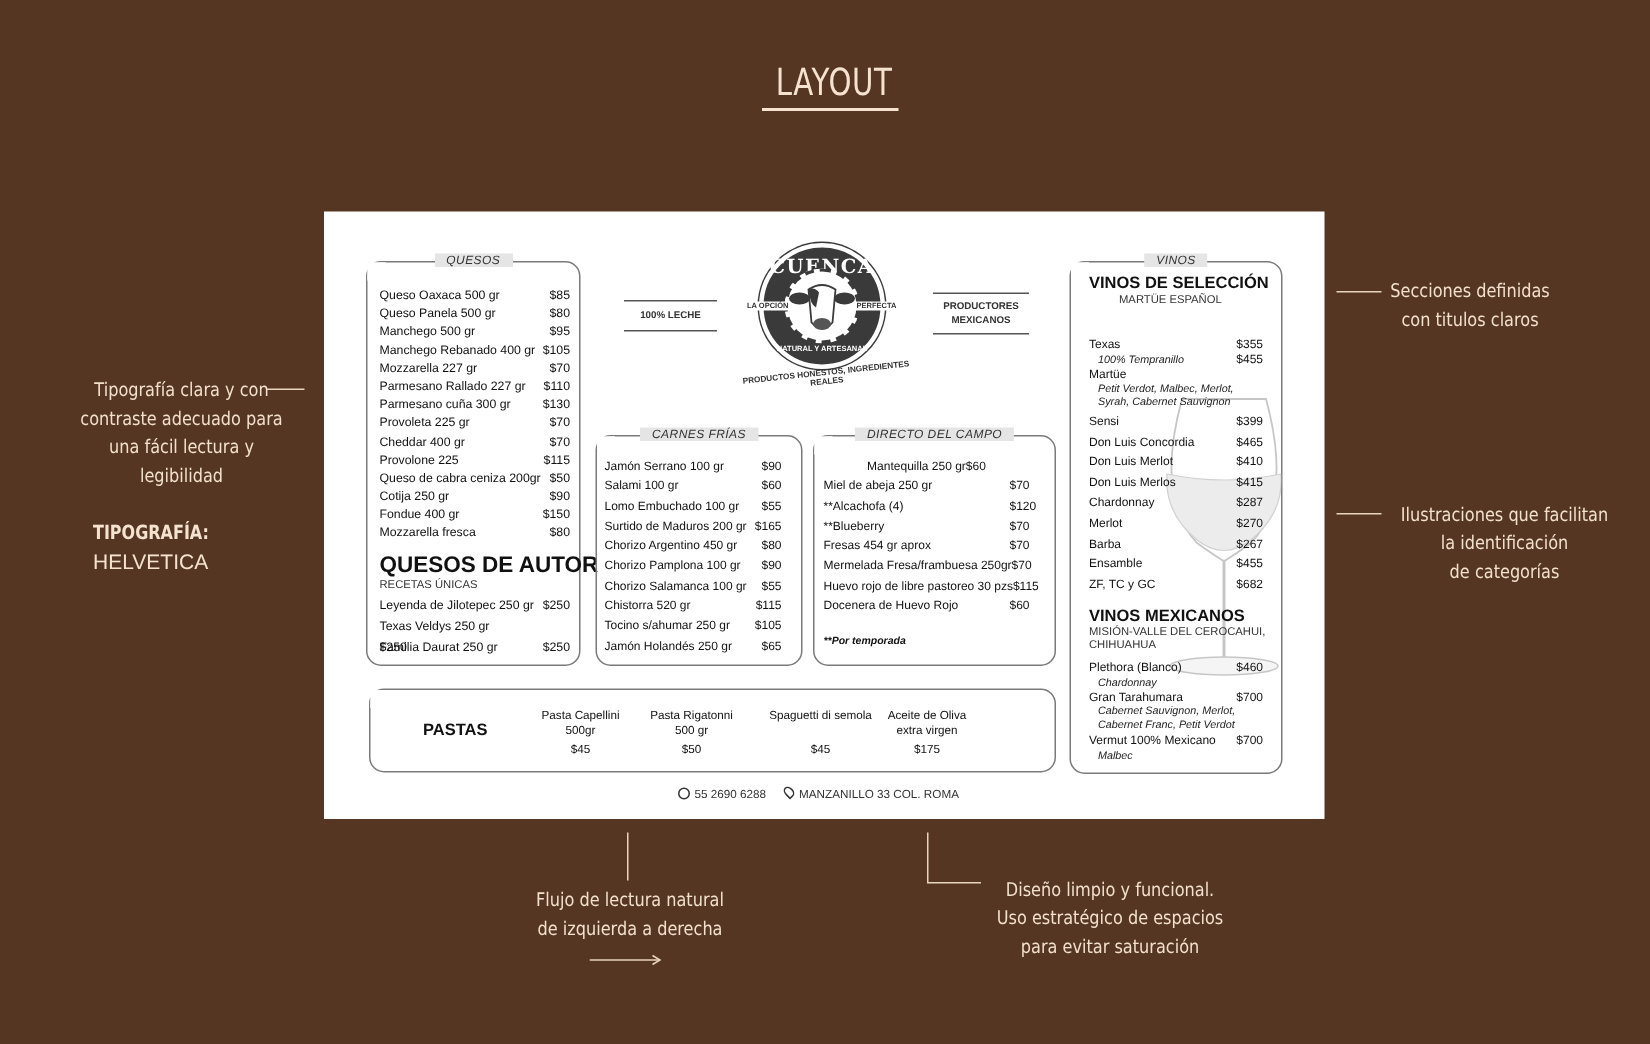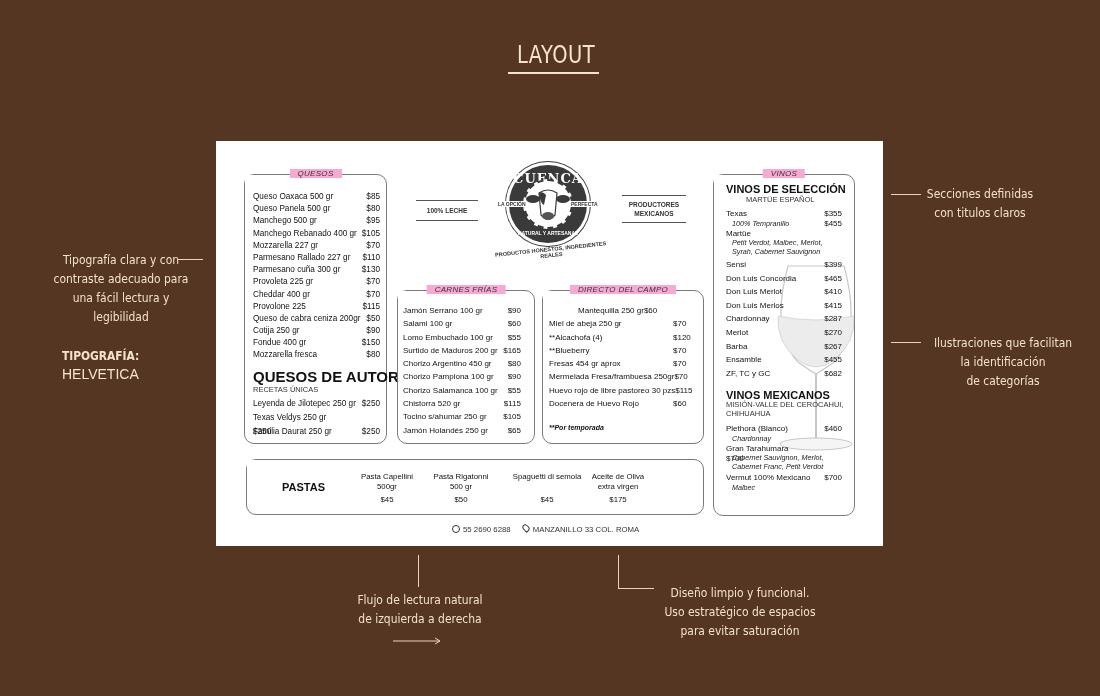--- a/index.html
+++ b/index.html
@@ -17,21 +17,21 @@
   .line-v { position: absolute; width: 1px; background: #e9d5bf; }
 
   .typo-label { position: absolute; left: 62px; top: 348px; color: #f6e3cf; font-family: "DejaVu Sans", sans-serif;
                 font-weight: bold; font-size: 13px; transform: scaleX(0.82); transform-origin: left; }
   .typo-value { position: absolute; left: 62px; top: 366px; color: #f6e3cf; font-family: "Liberation Sans", sans-serif; font-size: 14px; }
 
   .card { position: absolute; left: 216px; top: 141px; width: 667px; height: 405px; background: #ffffff; }
 
   .panel { position: absolute; border: 1px solid #7a7a7a; }
   .panel::before, .panel::after { content: ""; position: absolute; width: 12px; height: 12px; background: #fff; }
-  .panel-title { position: absolute; top: -6px; left: 50%; transform: translateX(-50%); background: #f9a8d4; padding: 0 8px;
+  .panel-title { position: absolute; top: -6px; left: 50%; transform: translateX(-50%); background: #e5e5e5; padding: 0 8px;
                  font-size: 8px; font-style: italic; color: #333; white-space: nowrap; letter-spacing: 0.3px; }
 
   .rows { position: absolute; font-size: 8.2px; color: #111; }
   .row { display: flex; justify-content: space-between; height: 12.2px; line-height: 12.2px; white-space: nowrap; }
   .row .p { text-align: left; }
 
   .hdr { font-weight: bold; font-size: 15px; color: #111; white-space: nowrap; }
   .sub { font-size: 7.5px; color: #333; white-space: nowrap; }
   .ital { font-style: italic; font-size: 7.2px; color: #222; padding-left: 6px; }
 
@@ -298,21 +298,21 @@
   <div class="panel-title">VINOS</div>
 </div>
 <svg class="glass" viewBox="0 0 92 210">
   <path d="M18 4 L74 4 Q92 70 64 100 Q50 110 46 112 Q42 110 28 100 Q0 70 18 4 Z" fill="none" stroke="#999" stroke-width="1.2"></path>
   <path d="M8 54 Q46 62 84 54 Q86 80 64 98 Q46 112 28 98 Q6 80 8 54 Z" fill="#ddd" stroke="#aaa" stroke-width="0.8"></path>
   <line x1="46" y1="112" x2="46" y2="178" stroke="#999" stroke-width="2"></line>
   <ellipse cx="46" cy="182" rx="36" ry="6" fill="#eee" stroke="#999" stroke-width="1"></ellipse>
 </svg>
 <div class="rows" style="left:726px; top:183px; width:116px; font-size:8px;">
   <div class="hdr" style="font-size:11px;">VINOS DE SELECCIÓN</div>
-  <div class="sub" style="margin-bottom:5px;padding-left:20px;">MARTÜE ESPAÑOL</div>
+  <div class="sub" style="margin-bottom:21px;padding-left:20px;">MARTÜE ESPAÑOL</div>
   <div class="row" style="height:10px;line-height:10px;">
       <span>Texas</span>
       <span>$355</span>
     </div>
   <div class="row" style="height:10px;line-height:10px;align-items:flex-end;">
       <span class="ital">100% Tempranillo</span>
       <span>$455</span>
     </div>
   <div style="height:10px;line-height:10px;">Martüe</div>
   <div class="ital" style="line-height:8.5px;">Petit Verdot, Malbec, Merlot,</div>
@@ -355,21 +355,21 @@
     </div>
   <div style="height:9px"></div>
   <div class="hdr" style="font-size:11px;">VINOS MEXICANOS</div>
   <div class="sub" style="line-height:8.5px;">MISIÓN-VALLE DEL CEROCAHUI,</div>
   <div class="sub" style="line-height:8.5px; margin-bottom:6px;">CHIHUAHUA</div>
   <div class="row" style="height:10px;line-height:10px;">
       <span>Plethora (Blanco)</span>
       <span>$460</span>
     </div>
   <div class="ital" style="line-height:10px;">Chardonnay</div>
-  <div class="row" style="height:10px;line-height:10px;flex-direction:column;">
+  <div class="row" style="height:10px;line-height:10px;">
       <span>Gran Tarahumara</span>
       <span>$700</span>
     </div>
   <div class="ital" style="line-height:8.5px;">Cabernet Sauvignon, Merlot,</div>
   <div class="ital" style="line-height:8.5px;">Cabernet Franc, Petit Verdot</div>
   <div class="row" style="height:10px;line-height:10px; margin-top:2px;">
       <span>Vermut 100% Mexicano</span>
       <span>$700</span>
     </div>
   <div class="ital" style="line-height:9px;">Malbec</div>

